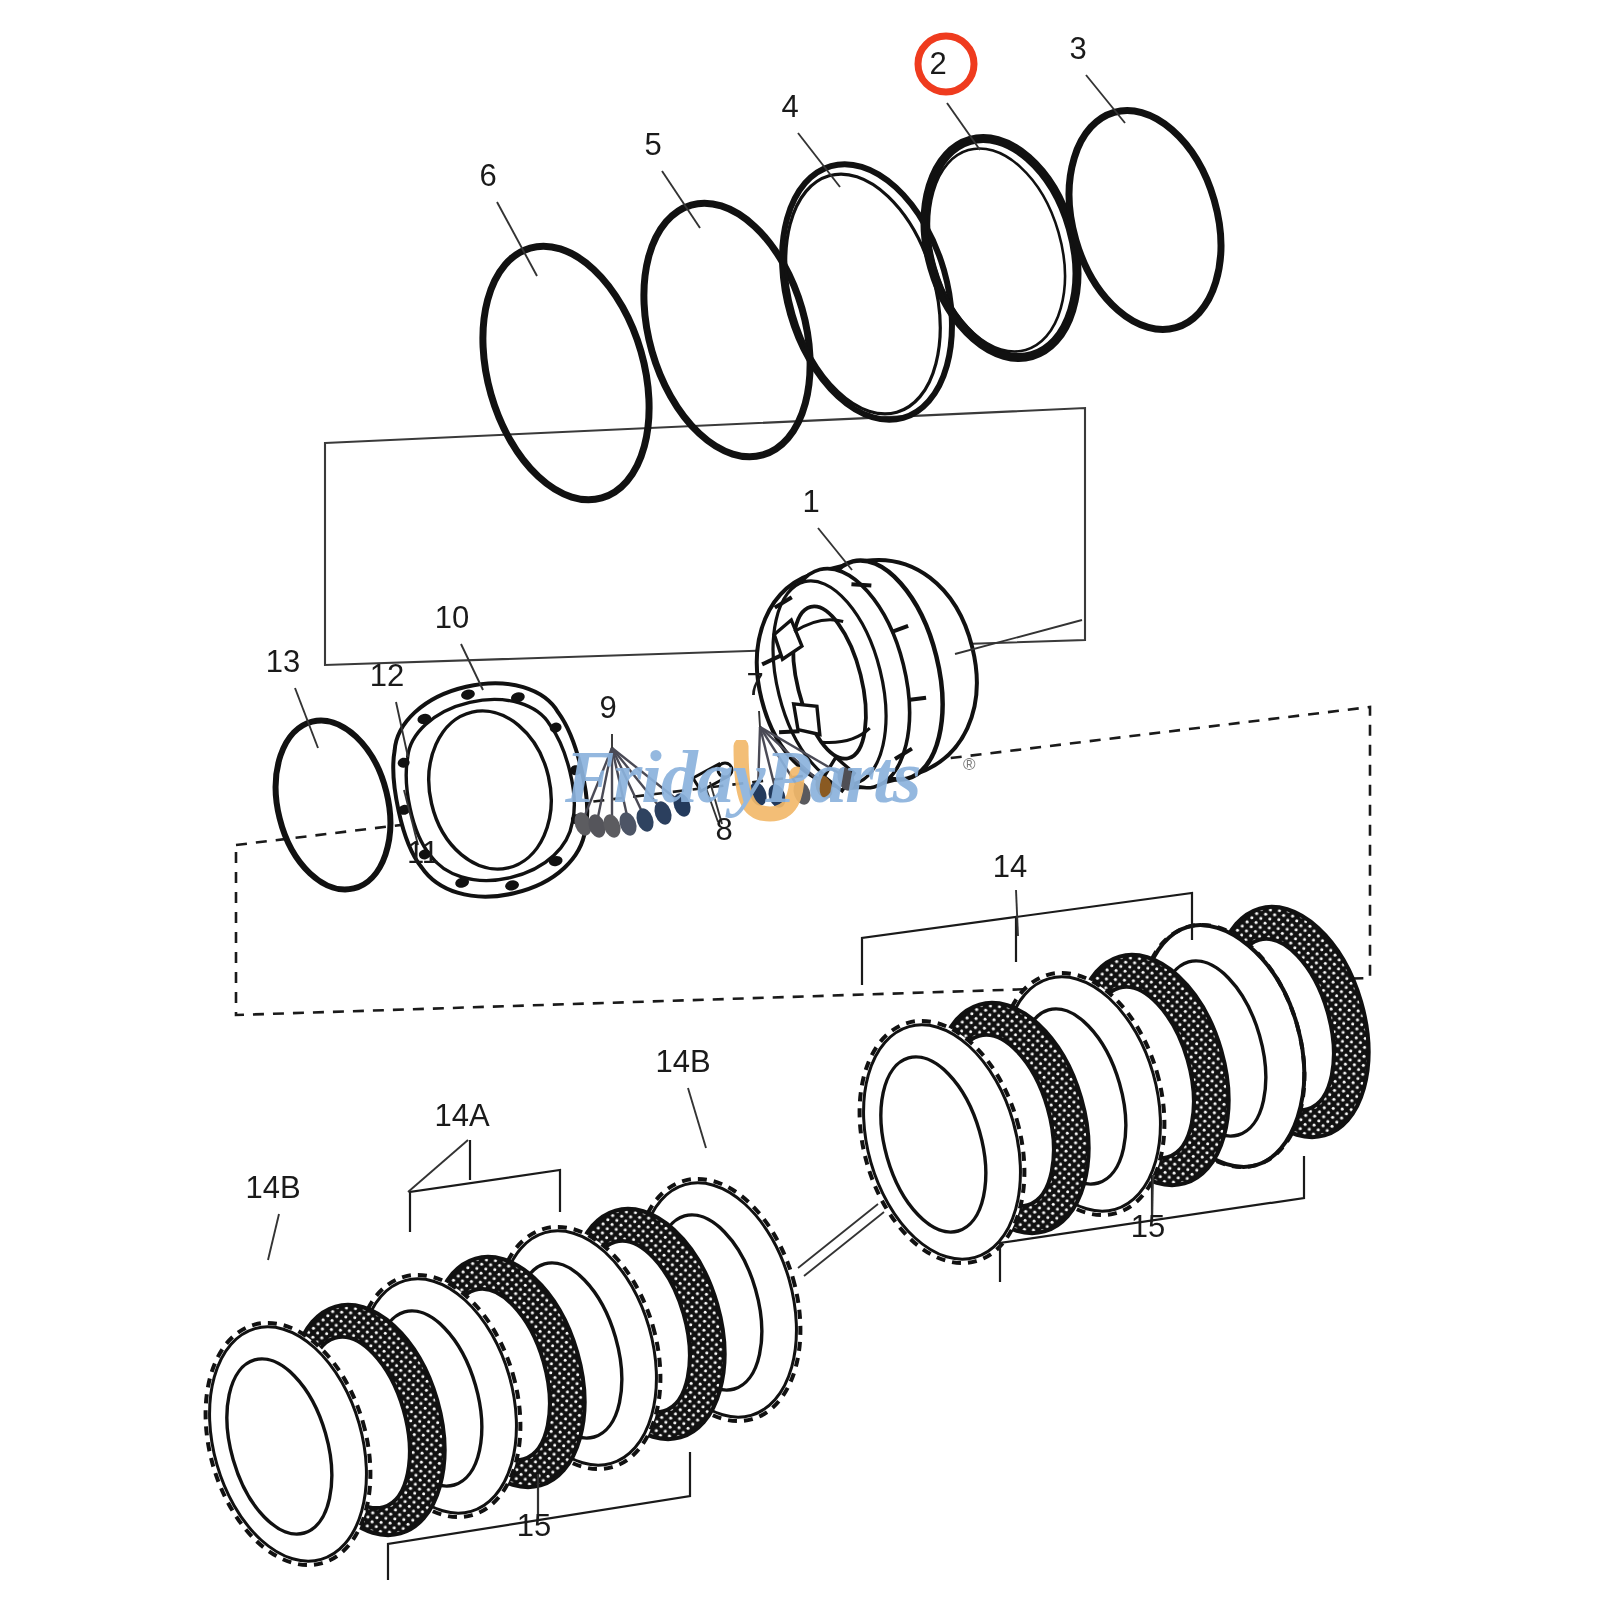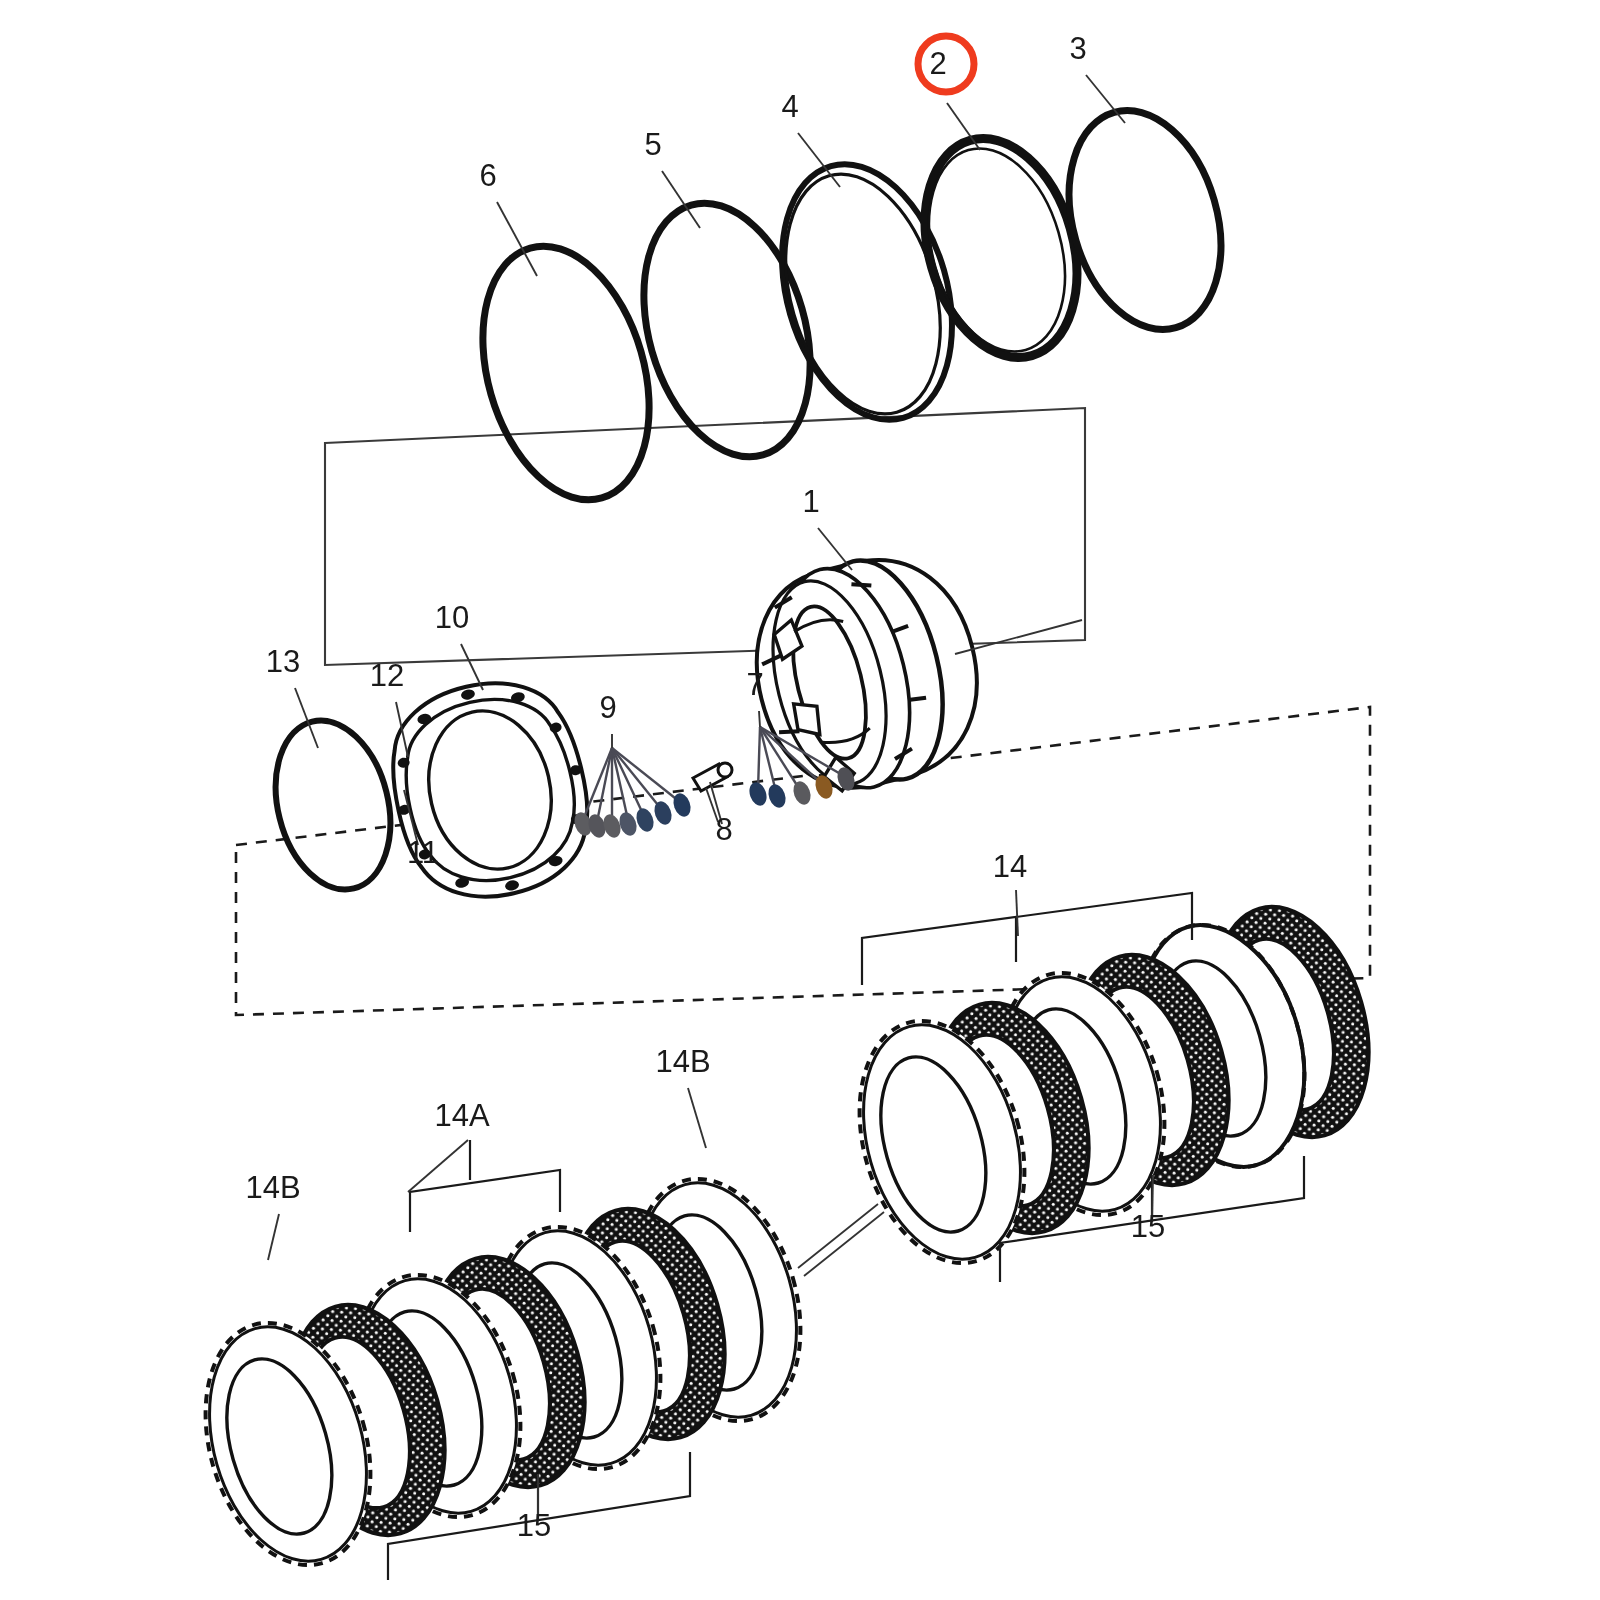--- a/index.html
+++ b/index.html
@@ -381,14 +381,24 @@
           <path d="M 279 1214 L 268 1260" class="leader"></path>
           <text x="273" y="1198" class="lbl" text-anchor="middle">14B</text>
         </g>
         <g>
           <path d="M 538 1521 L 538 1474" class="leader"></path>
           <text x="534" y="1536" class="lbl" text-anchor="middle">15</text>
         </g>
       </g>
 </svg>
 
-
+<div class="wm" style="left:565px;top:740px;width:420px;height:80px;opacity:.92;">
+  <svg width="420" height="86" viewBox="0 0 420 86">
+    <g>
+      <path d="M176 6 C176 58 182 74 205 74 C226 74 232 56 232 34" stroke="#f2b96b" stroke-width="15" fill="none" stroke-linecap="round"></path>
+    </g>
+    <text class="wm-txt" x="0" y="62" fill="#8cb3dd">Friday</text>
+    <text class="wm-txt" x="200" y="62" fill="#8cb3dd">Parts</text>
+    <text x="398" y="30" font-size="17" fill="#6d6d6d" font-family="Liberation Sans, sans-serif">®</text>
+  </svg>
 </div>
 
+</div>
+
 </body></html>

